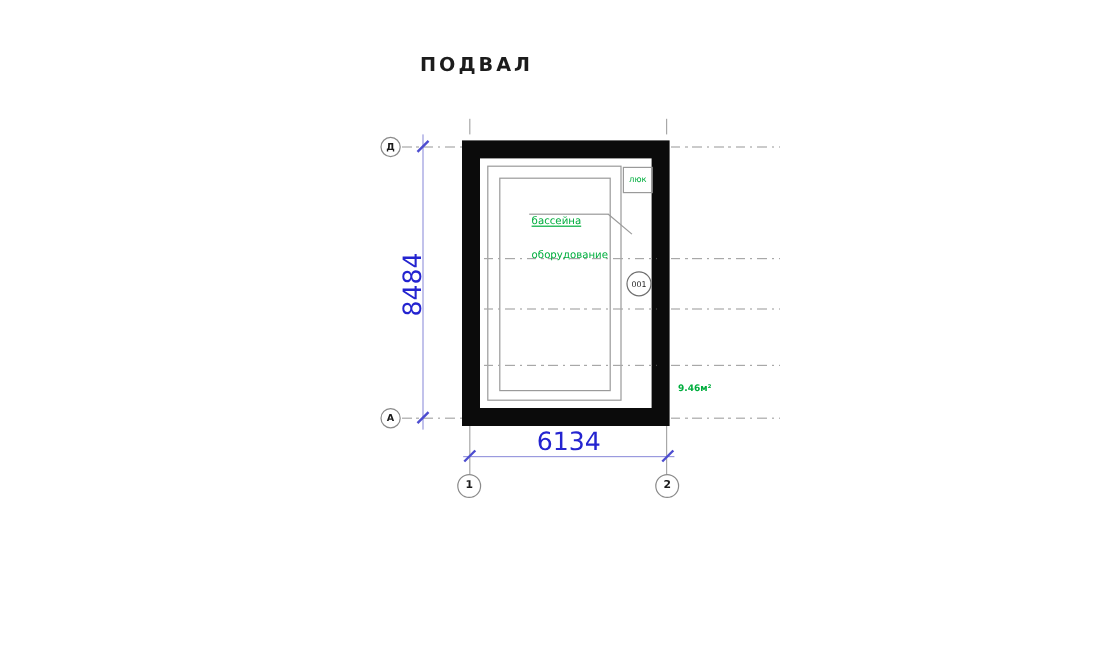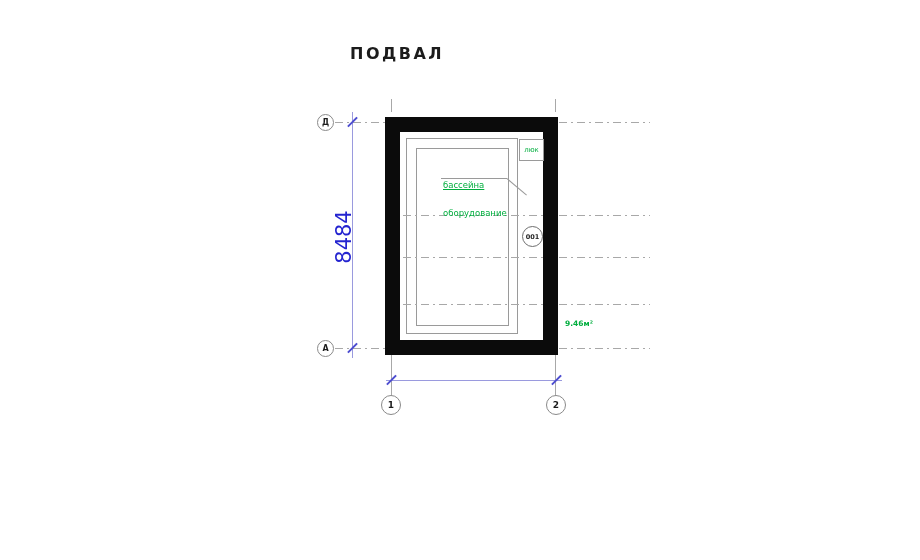--- a/index.html
+++ b/index.html
@@ -33,21 +33,21 @@
 
   
   .green{color:#00ae3e;}
   .anno{position:absolute;font-size:8.5px;line-height:9px;white-space:nowrap;}
   .leader-h{position:absolute;height:1px;background:#9a9a9a;}
   .leader-d{position:absolute;height:1px;background:#9a9a9a;transform-origin:0 0;}
   .hatch-box{position:absolute;left:519px;top:139px;width:25px;height:22px;border:1px solid #9a9a9a;
              display:flex;align-items:center;justify-content:center;font-size:7px;box-sizing:border-box;}
   .room-badge{position:absolute;left:522px;top:226px;width:21px;height:21px;border:1px solid #6e6e6e;
               border-radius:50%;display:flex;align-items:center;justify-content:center;
-              font-size:6.5px;font-weight:700;color:#222;background:#fff;box-sizing:border-box;}
+              font-size:6.5px;font-weight:400;color:#222;background:#fff;box-sizing:border-box;}
   .area-label{position:absolute;left:521px;top:319px;font-size:7.5px;font-weight:600;margin-left:44px;}
 </style>
 </head>
 <body>
 
 <div id="canvas">
 
   <div class="abs plan-title" style="left:350px;top:44px;width:220px;">ПОДВАЛ</div>
 
   <div class="ddl" style="left:335px;top:122px;width:50px;"></div>
@@ -74,20 +74,21 @@
   <div class="ddl" style="left:403px;top:304px;width:144px;"></div>
 
   <div class="dim-line" style="left:352px;top:112px;width:1px;height:246px;"></div>
   <div class="tick" style="left:346px;top:121px;"></div>
   <div class="tick" style="left:346px;top:347px;"></div>
   <div class="dim-text" style="left:296px;top:225px;width:96px;height:24px;line-height:24px;transform:rotate(-90deg);">8484</div>
 
   <div class="dim-line" style="left:386px;top:380px;width:176px;height:1px;"></div>
   <div class="tick" style="left:385px;top:379px;"></div>
   <div class="tick" style="left:550px;top:379px;"></div>
+  <div class="dim-text" style="left:414px;top:356px;width:120px;">6134</div>
 
   <div class="bubble small" style="left:317px;top:114px;">Д</div>
   <div class="bubble small" style="left:317px;top:340px;">А</div>
   <div class="bubble num" style="left:381px;top:395px;">1</div>
   <div class="bubble num" style="left:546px;top:395px;">2</div>
 
   <div class="anno green" style="left:443px;top:169px;margin-top:40px;">оборудование</div>
   <div class="leader-h" style="left:441px;top:178px;width:66px;"></div>
   <div class="anno green" style="left:443px;top:181px;text-decoration:underline;">бассейна</div>
   <div class="leader-d" style="left:507px;top:178px;width:26px;transform:rotate(40deg);"></div>

